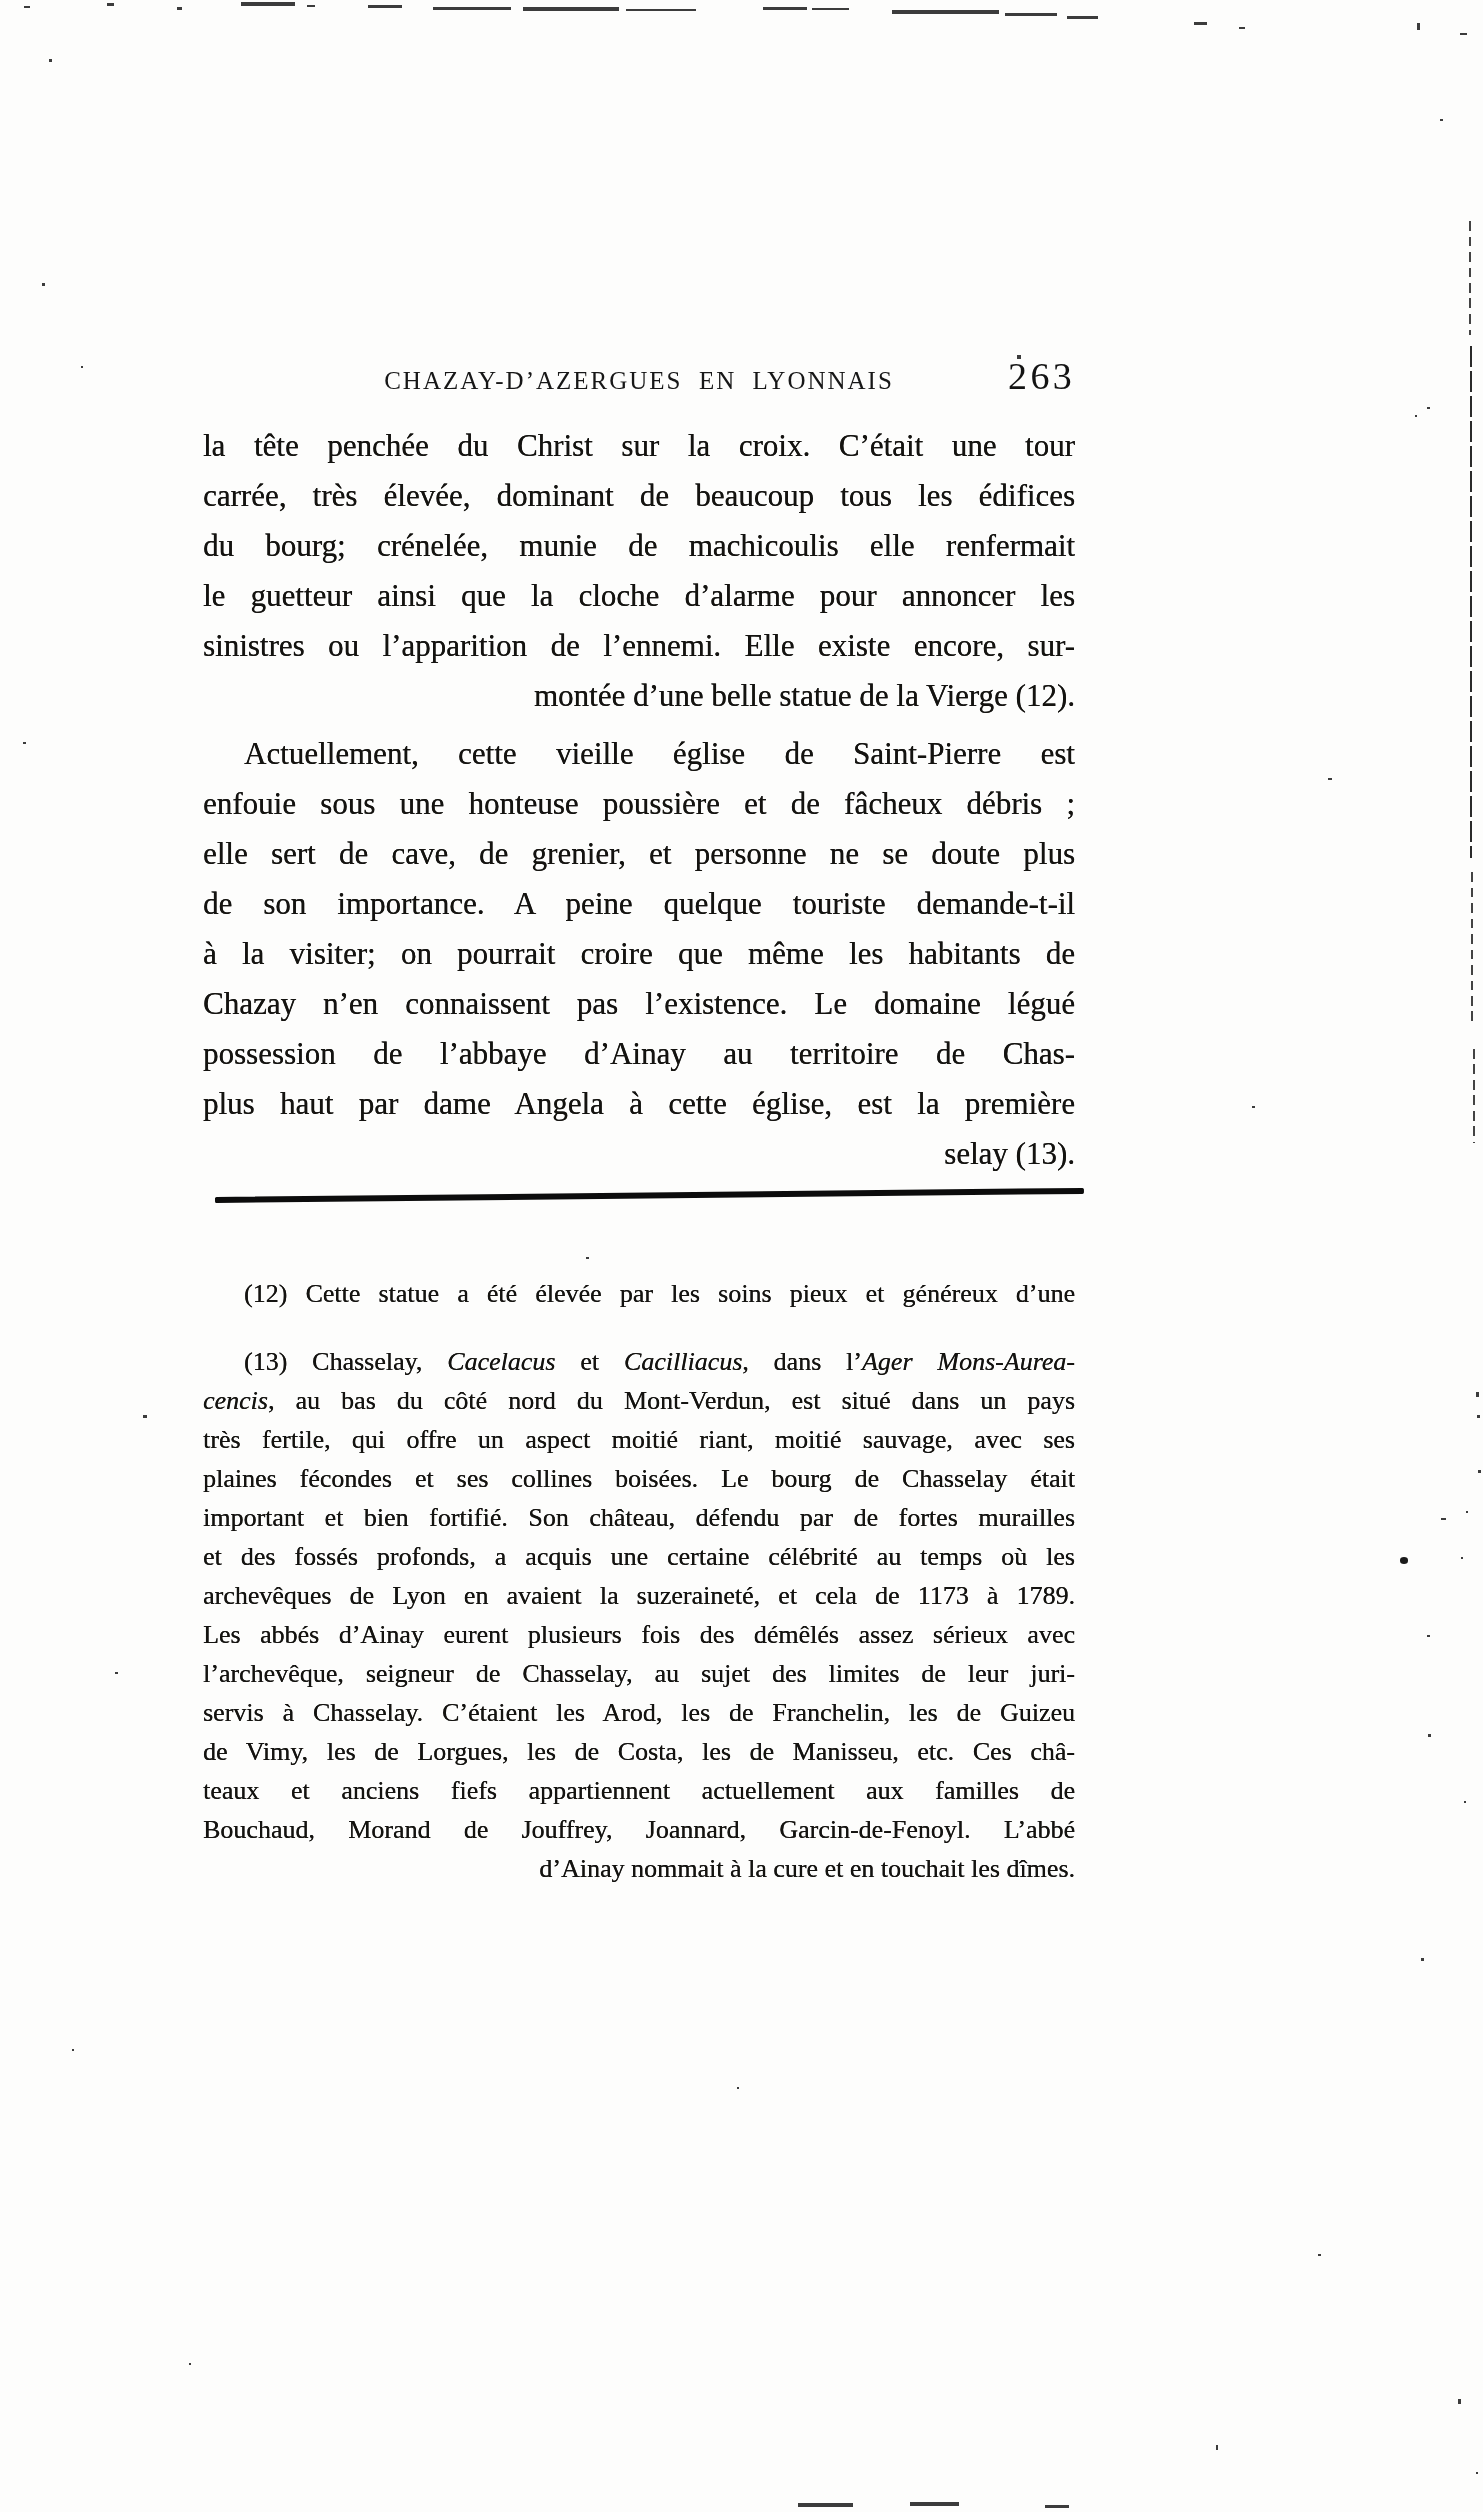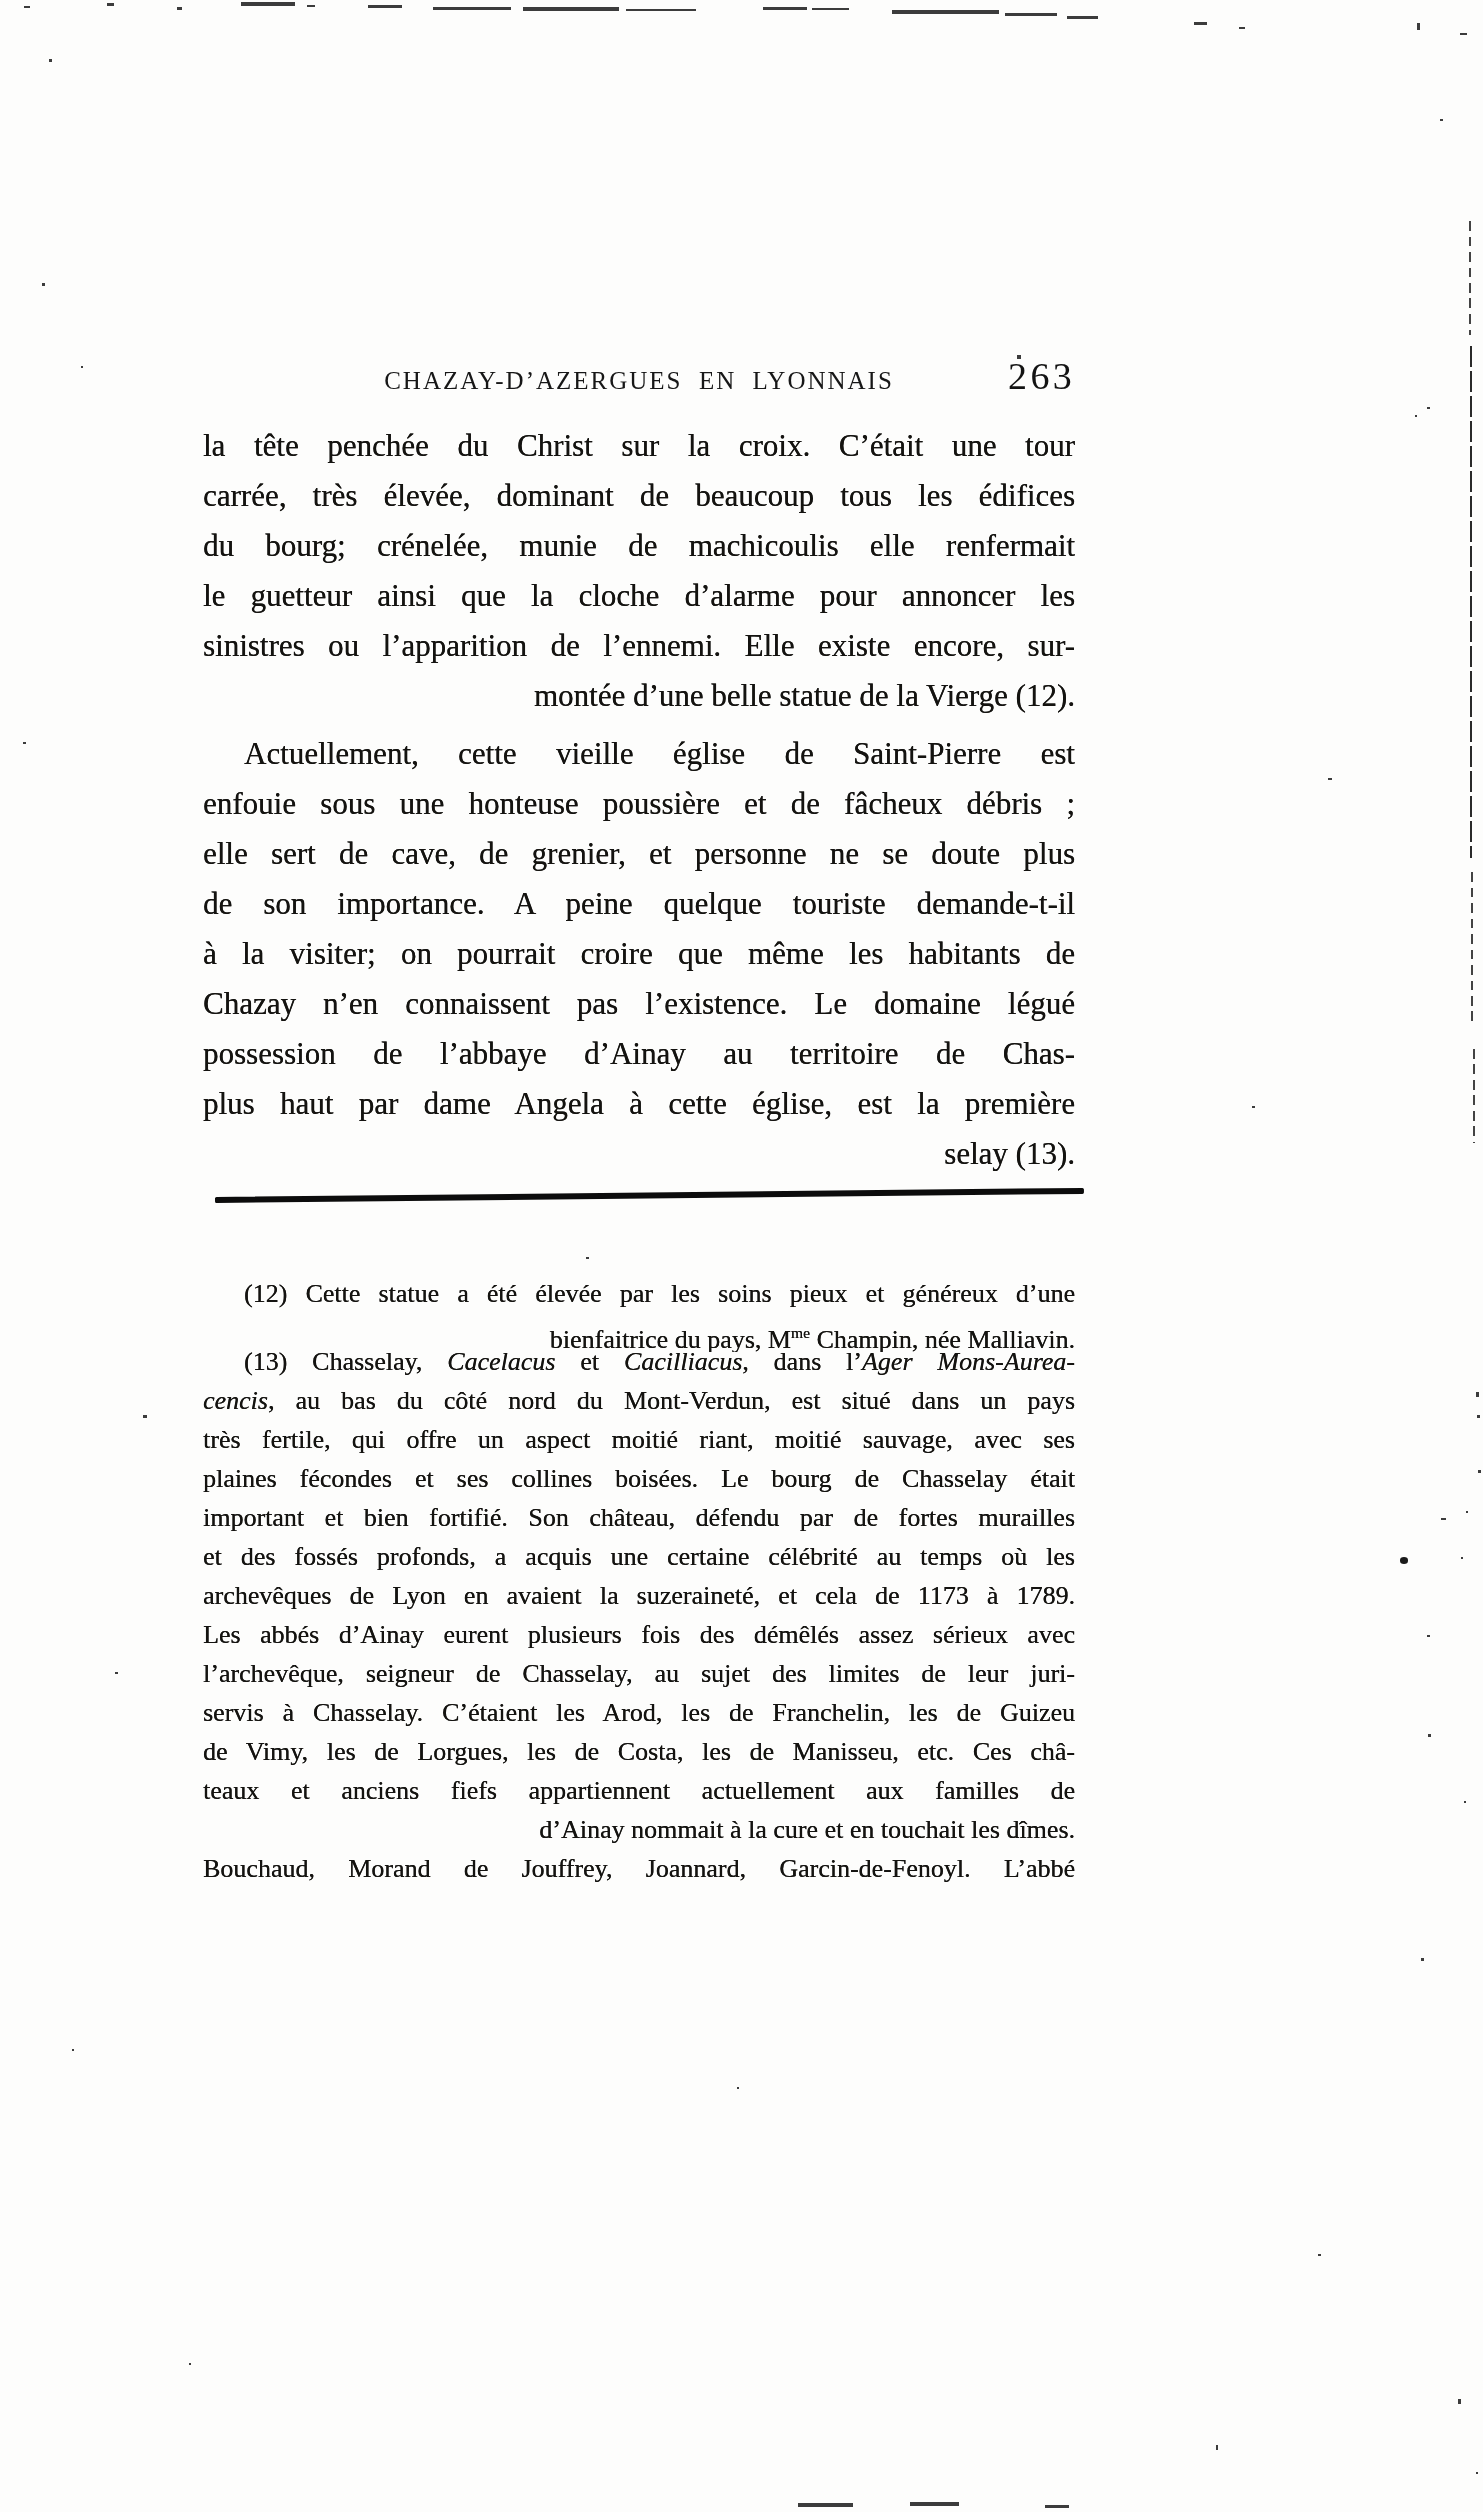--- a/index.html
+++ b/index.html
@@ -115,38 +115,37 @@
       <div class="tline"><span>Chazay n’en connaissent pas l’existence. Le domaine légué</span></div>
       <div class="tline"><span>possession de l’abbaye d’Ainay au territoire de Chas-</span></div>
       <div class="tline"><span>plus haut par dame Angela à cette église, est la première</span></div>
       <div class="tline para-last"><span>selay (13).</span></div>
     </div>
 
   <div class="footnote-rule"></div>
 
   <div class="textblock footnote note12 indent-first">
       <div class="tline"><span>(12) Cette statue a été élevée par les soins pieux et généreux d’une</span></div>
-      <div class="tline para-last"><span>bienfaitrice du pays, M</span><span class="sup">me</span><span> Champin, née Malliavin.</span></div>
     </div>
 
   <div class="textblock footnote note13 indent-first">
       <div class="tline"><span>(13) Chasselay, </span><span class="it">Cacelacus</span><span> et </span><span class="it">Cacilliacus</span><span>, dans l’</span><span class="it">Ager Mons-Aurea-</span></div>
       <div class="tline"><span class="it">cencis</span><span>, au bas du côté nord du Mont-Verdun, est situé dans un pays</span></div>
       <div class="tline"><span>très fertile, qui offre un aspect moitié riant, moitié sauvage, avec ses</span></div>
       <div class="tline"><span>plaines fécondes et ses collines boisées. Le bourg de Chasselay était</span></div>
       <div class="tline"><span>important et bien fortifié. Son château, défendu par de fortes murailles</span></div>
       <div class="tline"><span>et des fossés profonds, a acquis une certaine célébrité au temps où les</span></div>
       <div class="tline"><span>archevêques de Lyon en avaient la suzeraineté, et cela de 1173 à 1789.</span></div>
       <div class="tline"><span>Les abbés d’Ainay eurent plusieurs fois des démêlés assez sérieux avec</span></div>
       <div class="tline"><span>l’archevêque, seigneur de Chasselay, au sujet des limites de leur juri-</span></div>
       <div class="tline"><span>servis à Chasselay. C’étaient les Arod, les de Franchelin, les de Guizeu</span></div>
       <div class="tline"><span>de Vimy, les de Lorgues, les de Costa, les de Manisseu, etc. Ces châ-</span></div>
       <div class="tline"><span>teaux et anciens fiefs appartiennent actuellement aux familles de</span></div>
+      <div class="tline"><span>Bouchaud, Morand de Jouffrey, Joannard, Garcin-de-Fenoyl. L’abbé</span></div>
       <div class="tline para-last"><span>d’Ainay nommait à la cure et en touchait les dîmes.</span></div>
-      <div class="tline"><span>Bouchaud, Morand de Jouffrey, Joannard, Garcin-de-Fenoyl. L’abbé</span></div>
     </div>
 
   <div>
       <div class="art" style="left: 241px; top: 2.4px; width: 54px; height: 3.3px;"></div>
       <div class="art" style="left: 307px; top: 4.9px; width: 8.1px; height: 2.4px;"></div>
       <div class="art" style="left: 368px; top: 4.9px; width: 34px; height: 3.3px;"></div>
       <div class="art" style="left: 433px; top: 6.5px; width: 78px; height: 3.3px;"></div>
       <div class="art" style="left: 523px; top: 7.3px; width: 96px; height: 3.3px;"></div>
       <div class="art" style="left: 626px; top: 9px; width: 70px; height: 2.4px;"></div>
       <div class="art" style="left: 763px; top: 6.5px; width: 44px; height: 3.3px;"></div>

